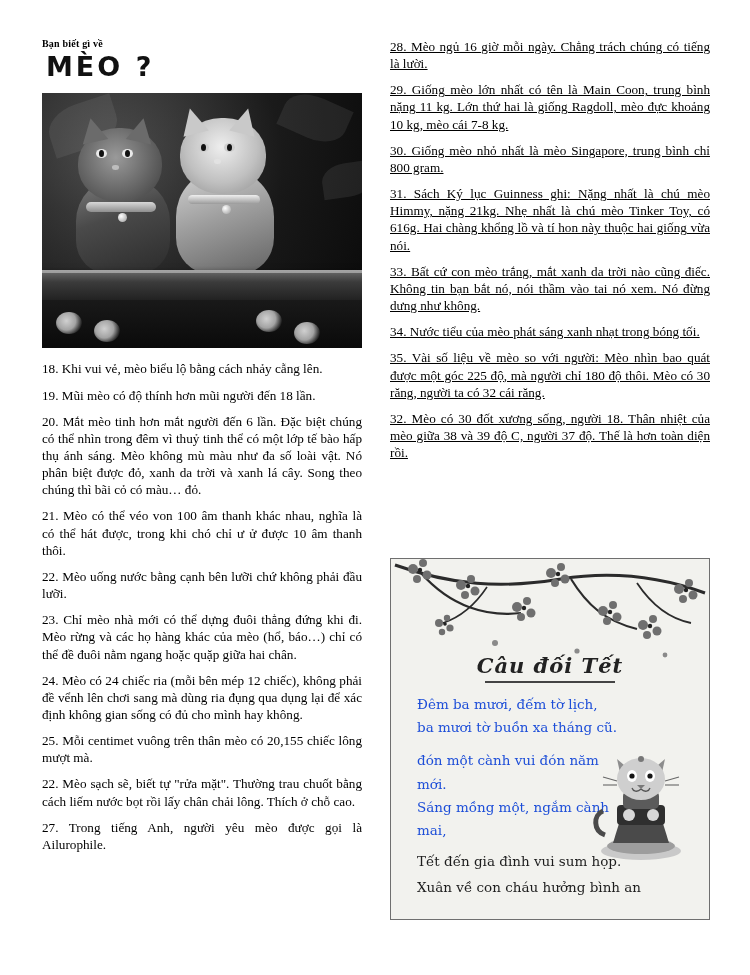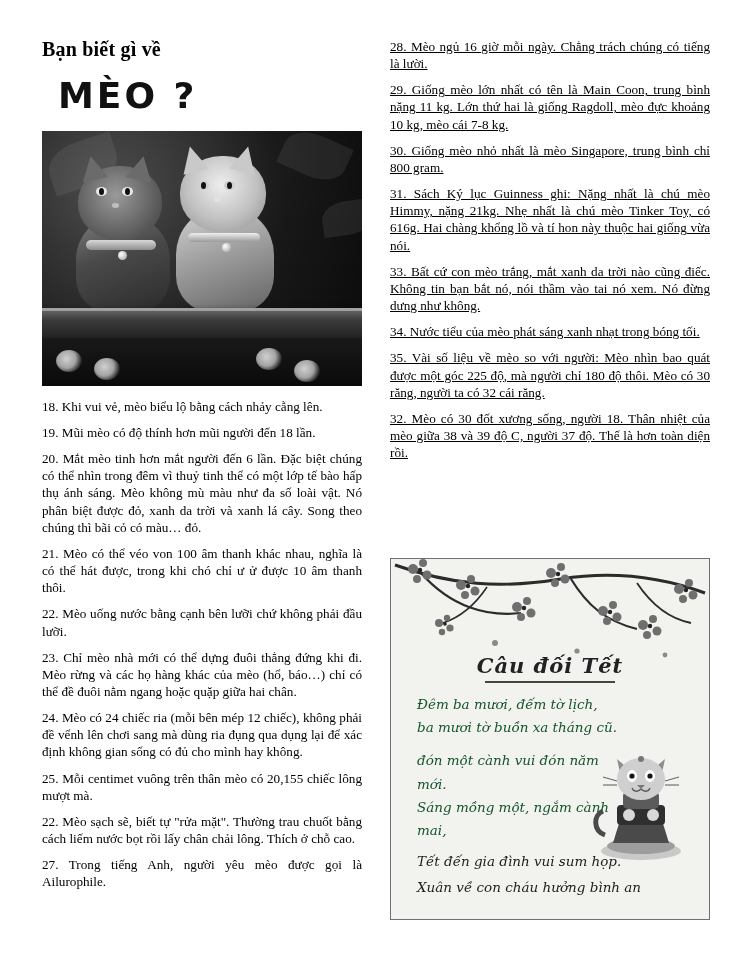--- a/index.html
+++ b/index.html
@@ -29,30 +29,30 @@
   }
   .col-left  { left: 42px; }
   .col-right { left: 390px; text-decoration: underline; }
 
   .title-block {
     margin-bottom: 10px;
   }
   .title-small {
     font-family: "Liberation Serif", serif;
     font-weight: bold;
-    font-size: 20px;
+    font-size: 10px;
     letter-spacing: 0.2px;
     margin: 0 0 2px 0;
   }
   .title-big {
     font-family: "DejaVu Sans", sans-serif;
     font-weight: bold;
-    font-size: 36px;
+    font-size: 27px;
     letter-spacing: 3px;
-    margin: 16px;
+    margin: 4px;
     line-height: 1.05;
     -webkit-text-stroke: 0px;
     color: #111;
   }
 
   
   .photo {
     position: relative;
     width: 320px;
     height: 255px;
@@ -240,33 +240,31 @@
     height: 2px;
     margin: 3px auto 0 auto;
     background: #444;
   }
   .tet-lines {
     position: absolute;
     left: 26px;
     top: 134px;
     width: 200px;
     font-family: "DejaVu Serif", serif;
-    font-style: italic;
     font-size: 13.5px;
     line-height: 1.72;
-    color: #14532d;
+    color: #1d4ed8;
   }
   .tet-lines .gap { display: block; height: 10px; }
   .tet-bottom {
     position: absolute;
     left: 26px;
     top: 290px;
     width: 270px;
     font-family: "DejaVu Serif", serif;
-    font-style: italic;
     font-size: 13.5px;
     line-height: 1.9;
     color: #1d1d1d;
   }
   .tet-cat {
     position: absolute;
     right: 14px;
     top: 172px;
     width: 108px;
     height: 132px;

